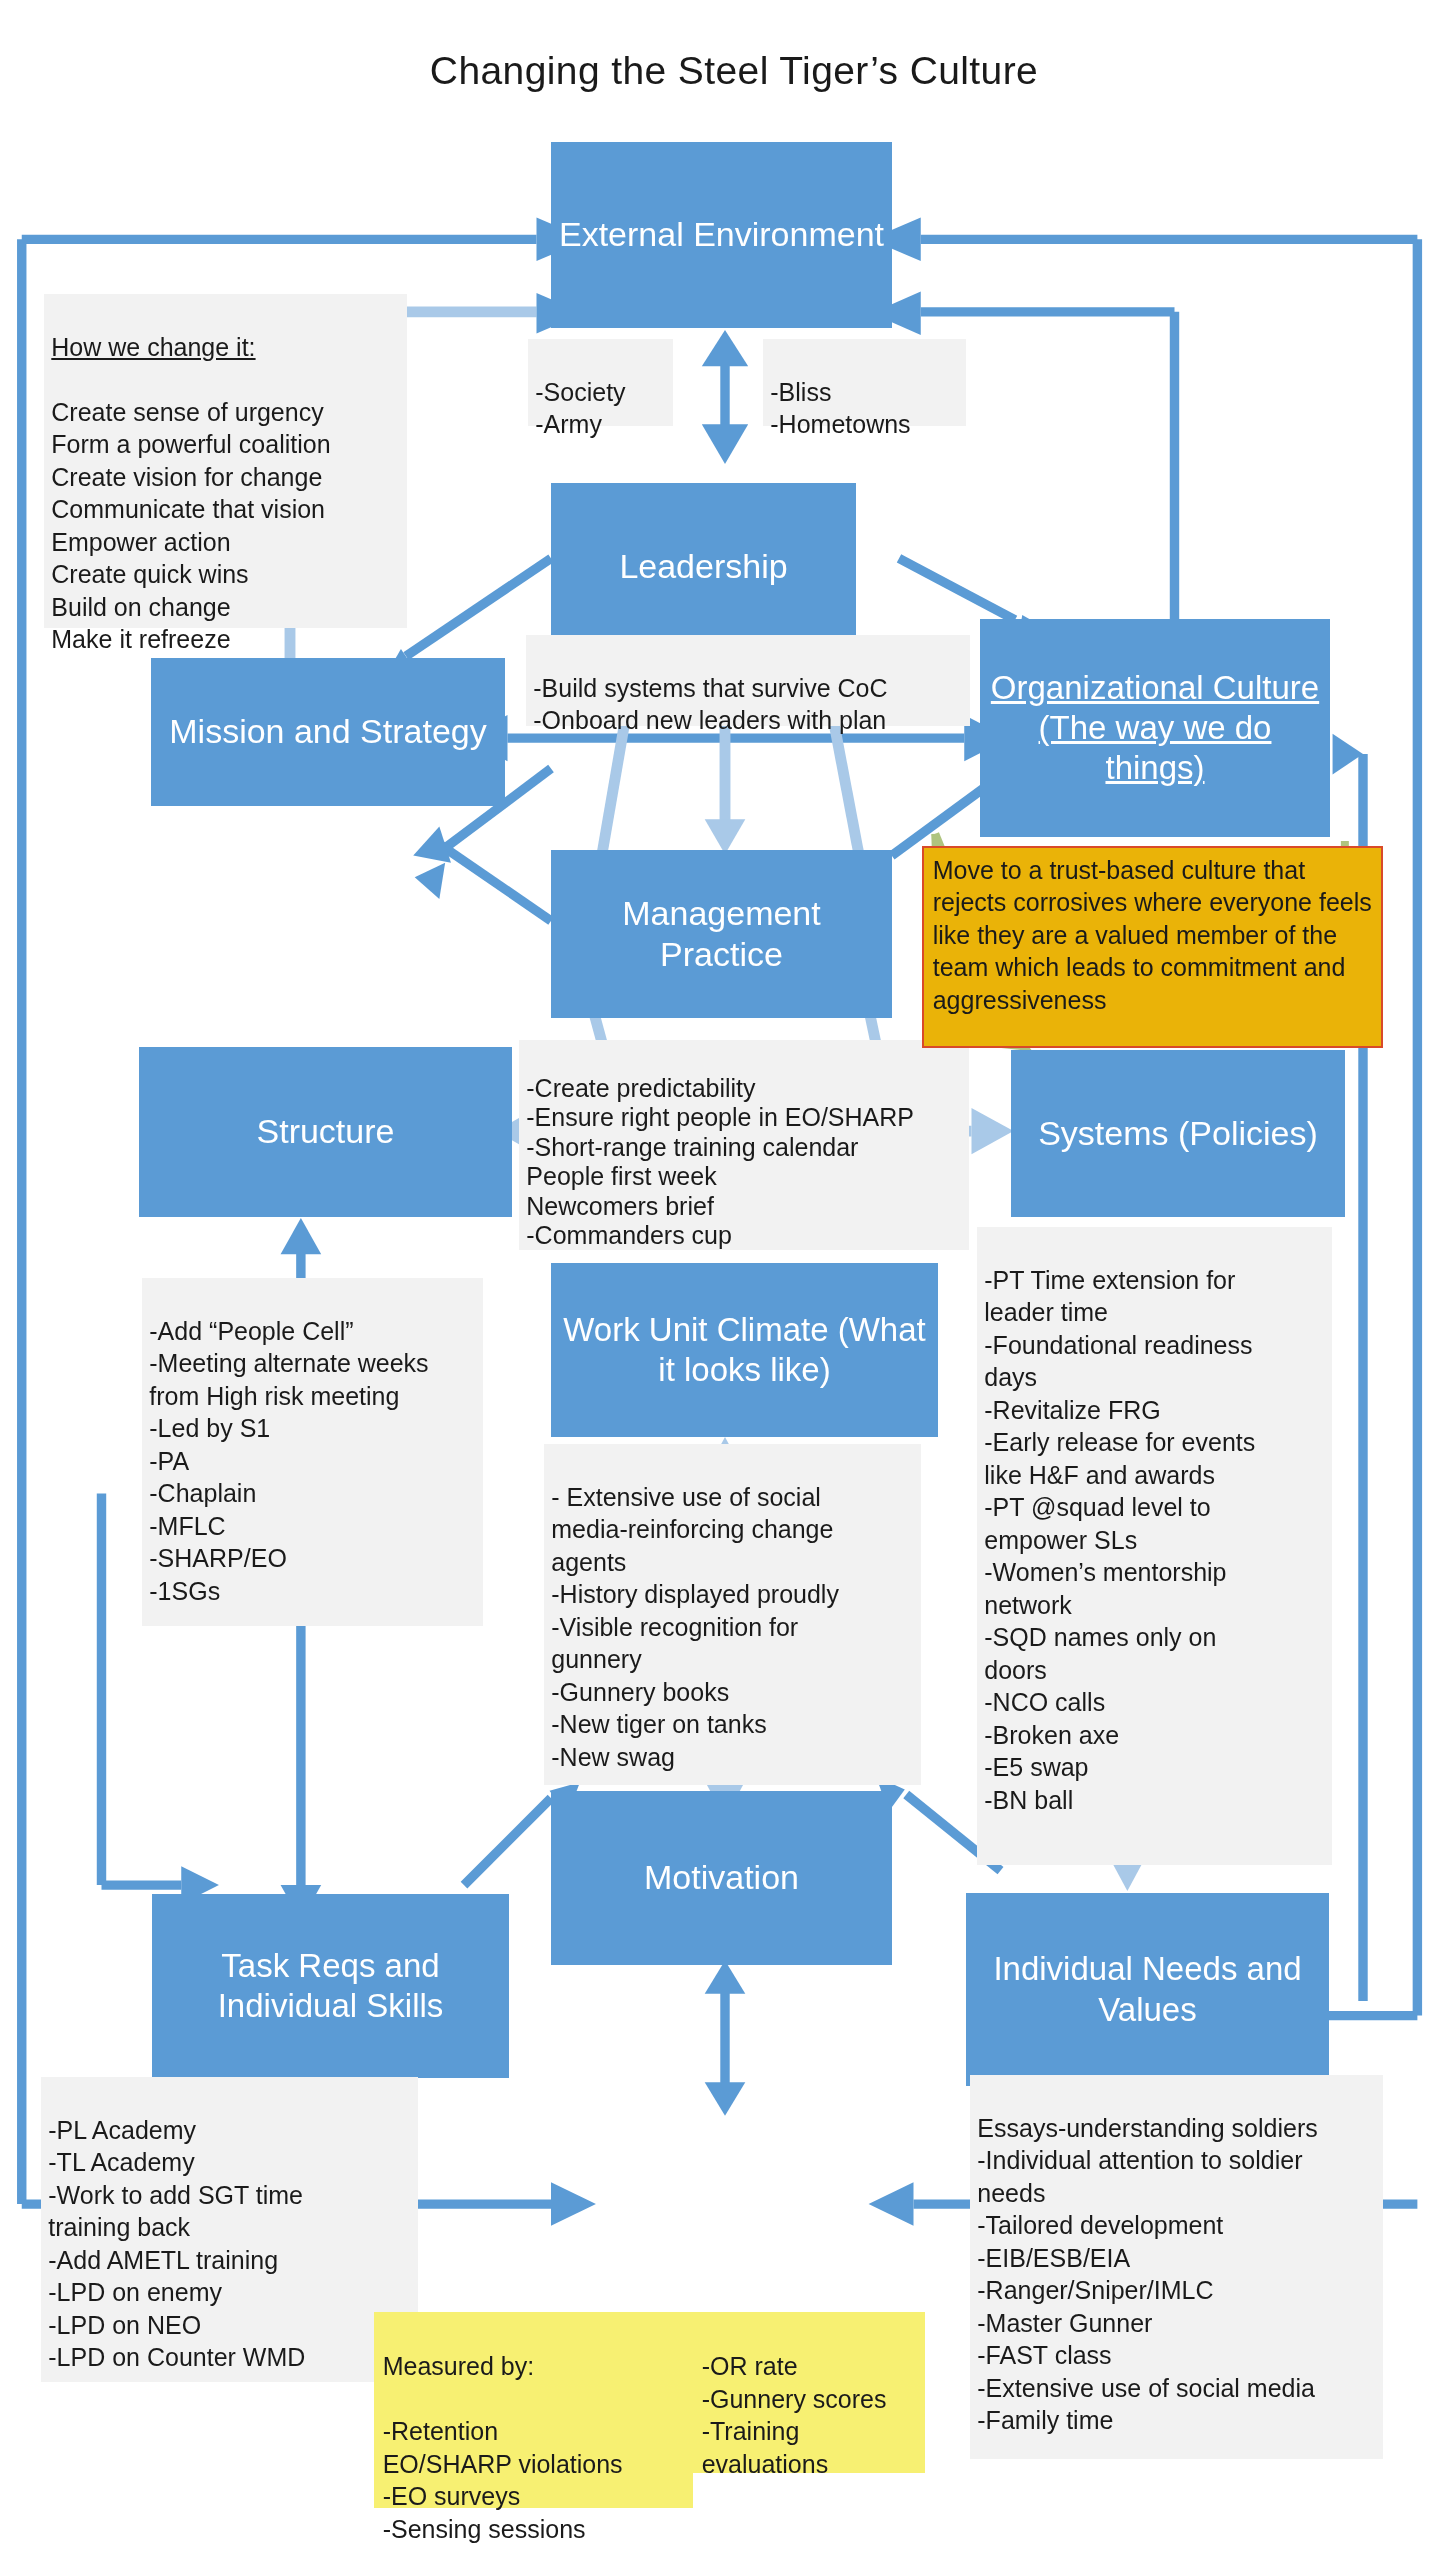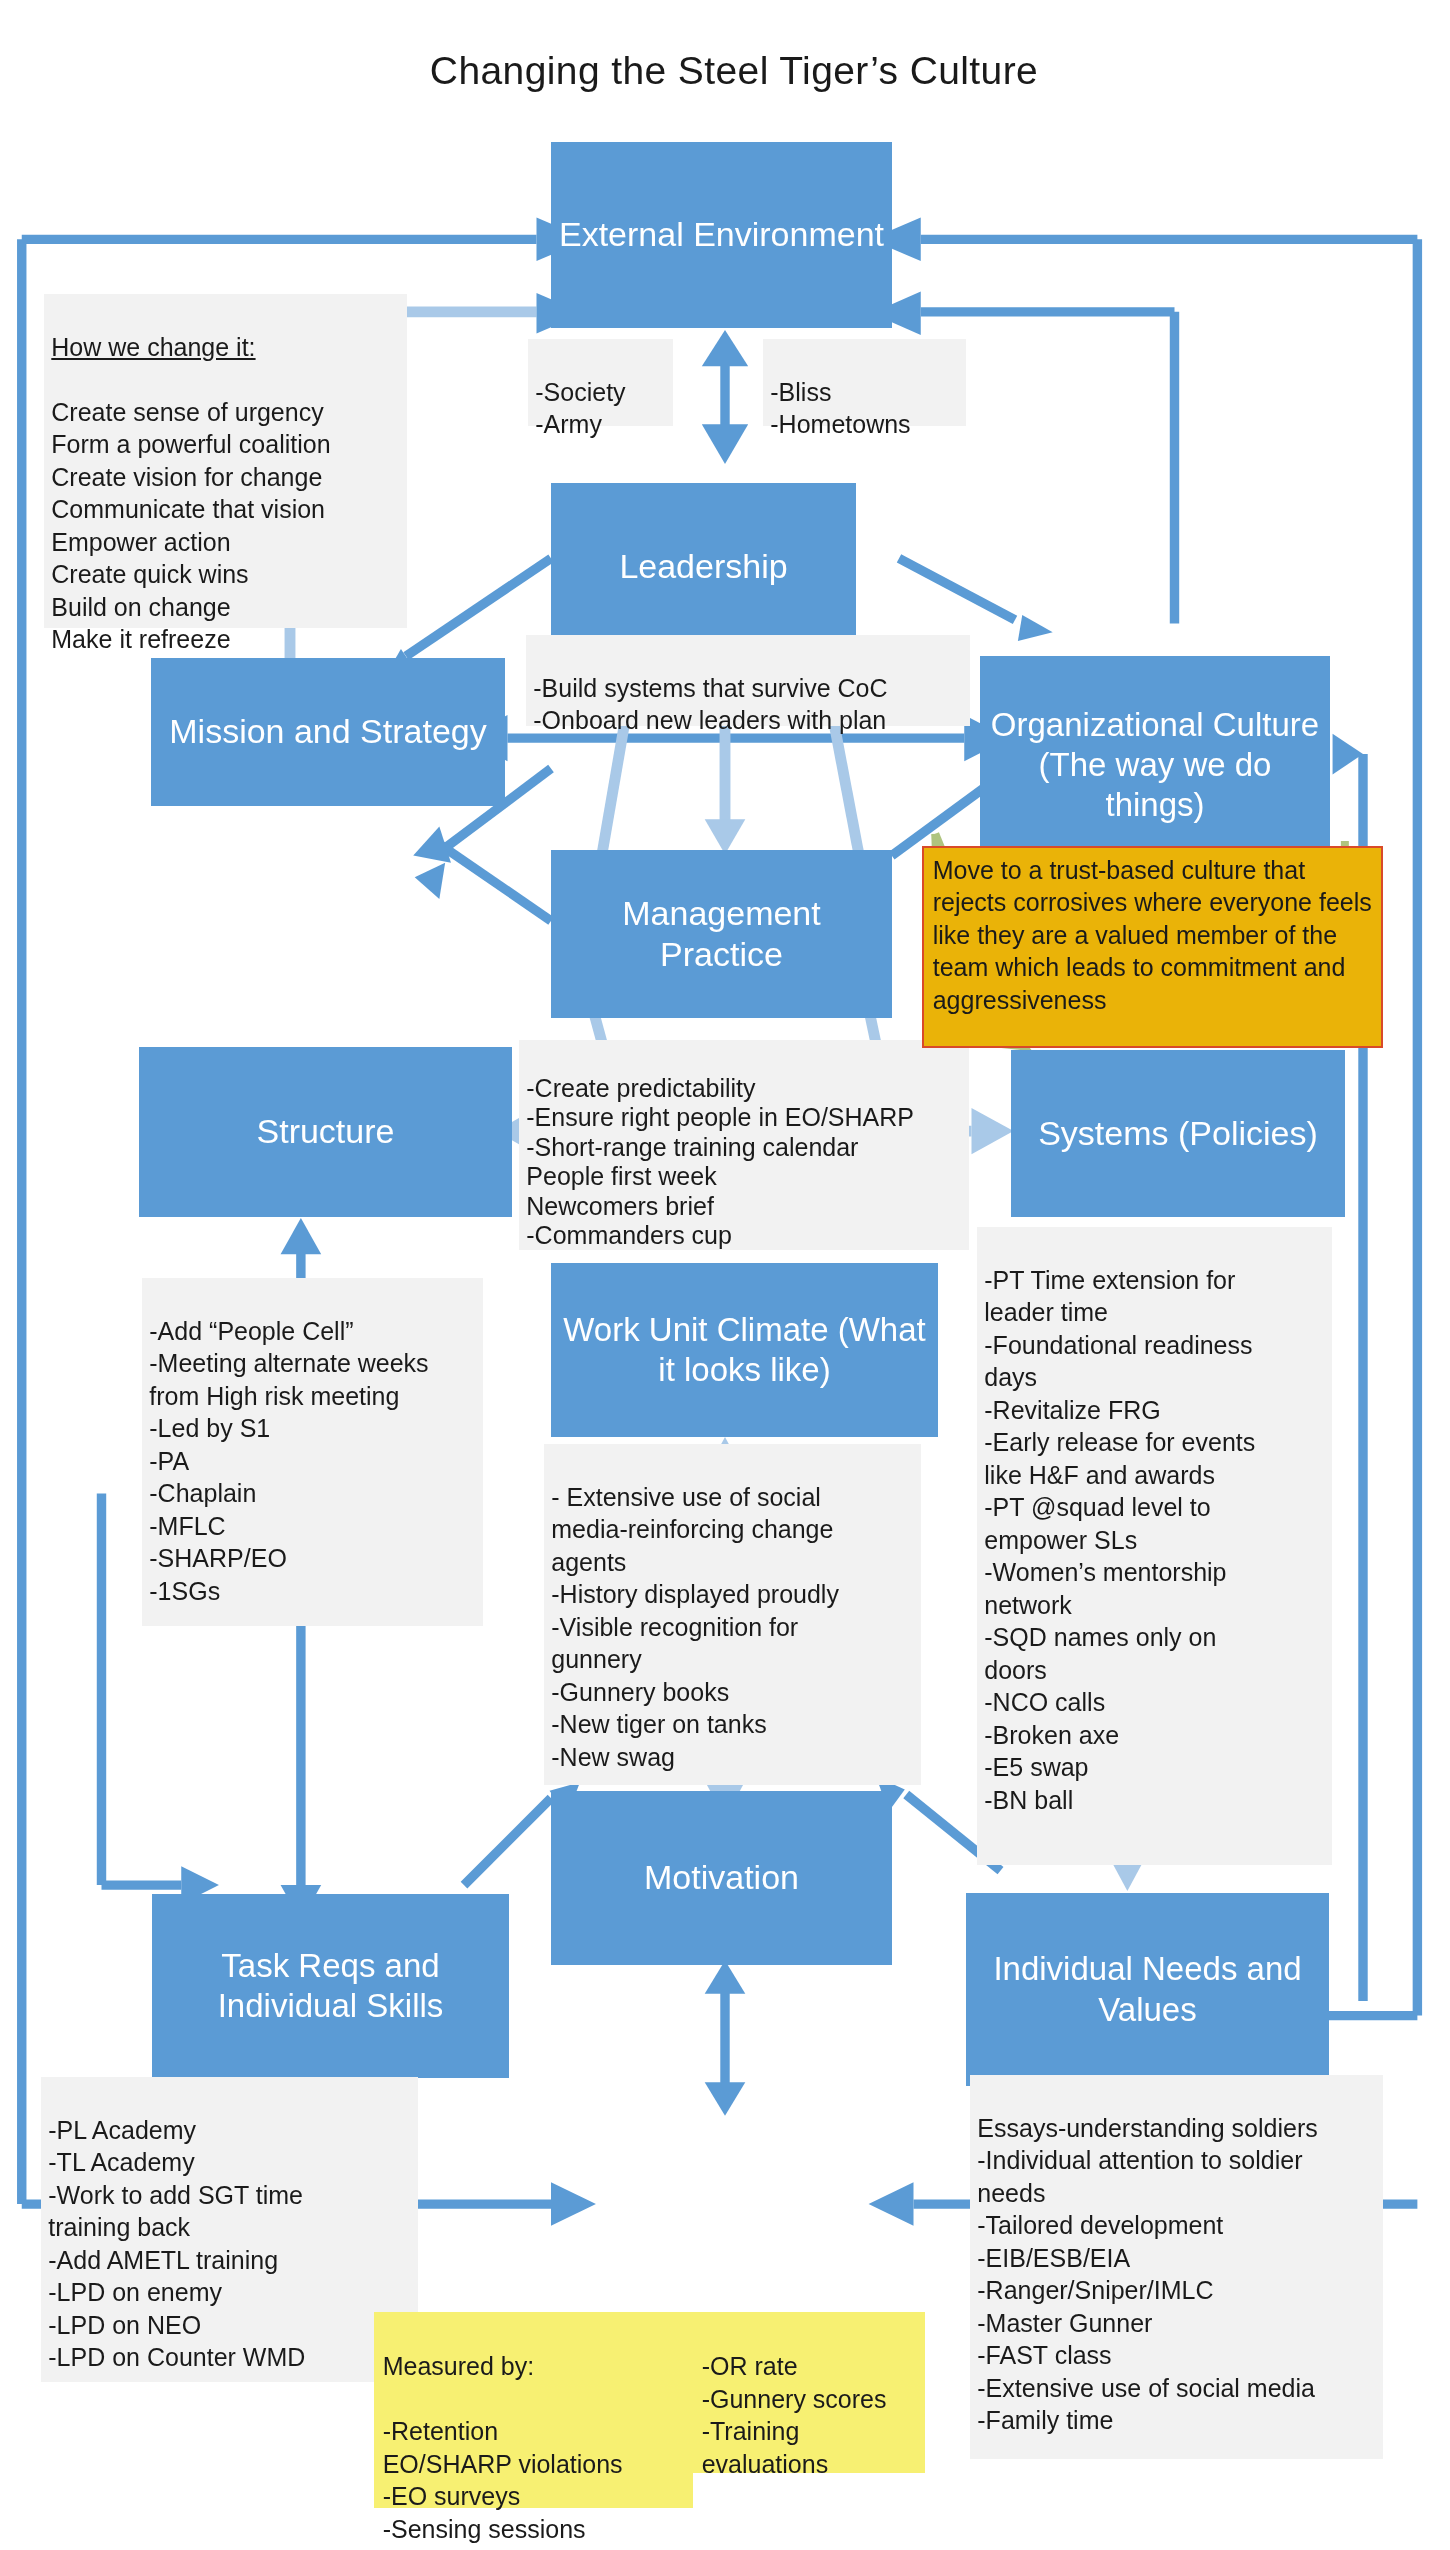--- a/index.html
+++ b/index.html
@@ -150,21 +150,21 @@
     <polygon class="flat-g" points="1274,1420 1326,1420 1298,1468"></polygon>
     <path class="ar-g" d="M1855,1160 L1855,1440"></path>
   </svg>
 
   <div class="title">Changing the Steel Tiger’s Culture</div>
 
   <div class="bbox" style="left:551px;top:142px;width:341px;height:186px;">External Environment</div>
 
   <div class="bbox" style="left:551px;top:445px;width:305px;height:168px;margin-top:38px;">Leadership</div>
 
-  <div class="bbox sm" style="left:980px;top:656px;width:350px;height:218px;">Organizational Culture (The way we do things)</div>
+  <div class="bbox sm" style="left:980px;top:619px;width:350px;height:218px;text-decoration:underline;">Organizational Culture (The way we do things)</div>
 
   <div class="bbox" style="left:151px;top:658px;width:354px;height:148px;">Mission and Strategy</div>
 
   <div class="bbox" style="left:139px;top:1047px;width:373px;height:170px;">Structure</div>
 
   <div class="bbox" style="left:551px;top:850px;width:341px;height:168px;">Management Practice</div>
 
   <div class="bbox" style="left:983px;top:1050px;width:334px;height:167px;margin-left:28px;">Systems (Policies)</div>
 
   <div class="bbox sm" style="left:551px;top:1263px;width:387px;height:174px;">Work Unit Climate (What it looks like)</div>

